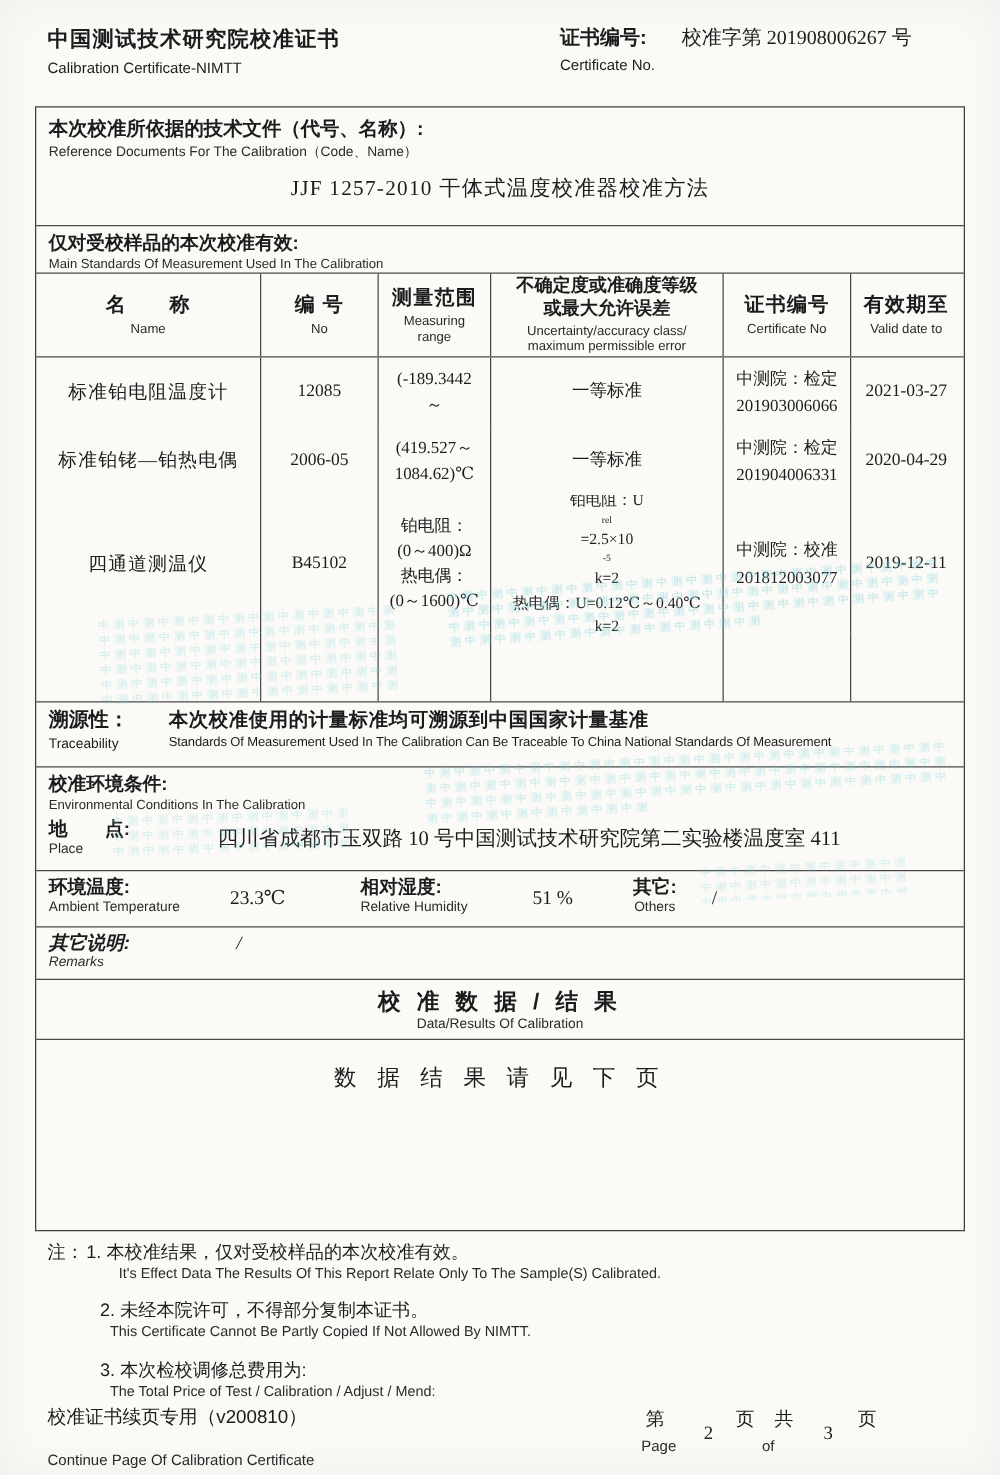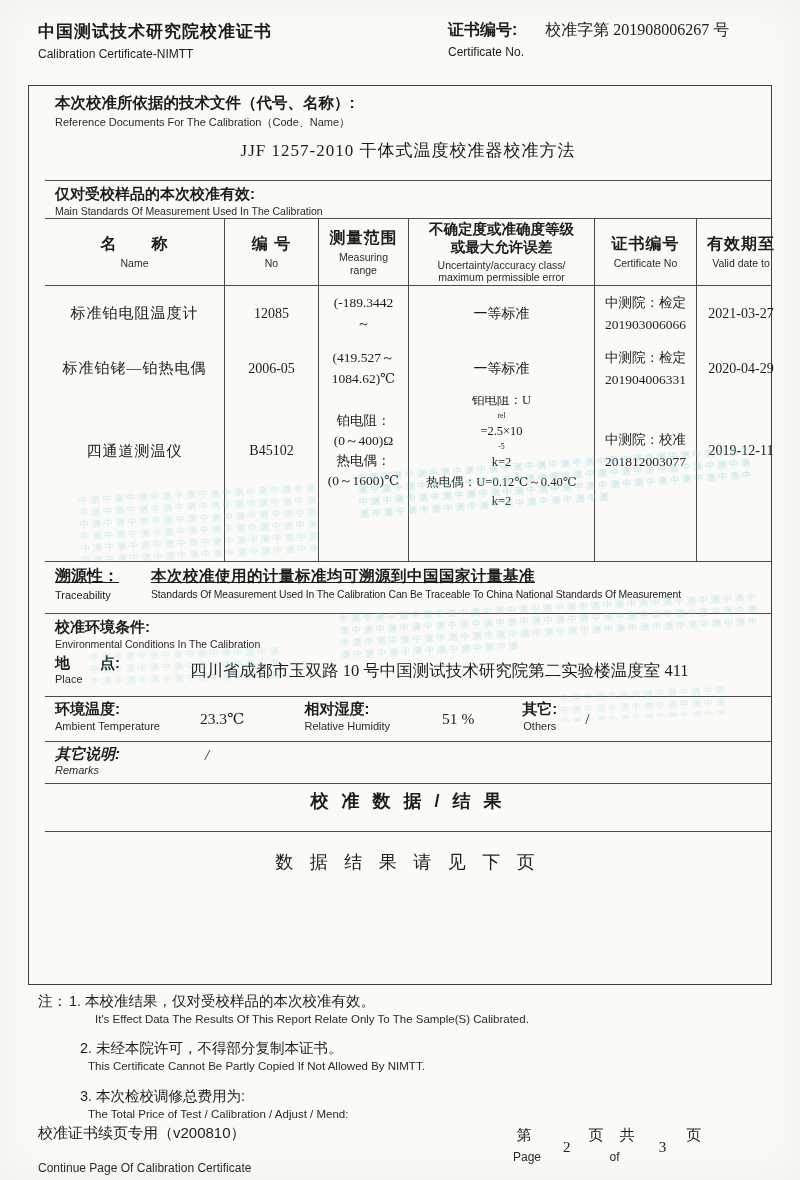--- a/index.html
+++ b/index.html
@@ -19,21 +19,21 @@
   .hdr-right{position:absolute;left:410px;top:0;}
   .hdr-right .row{display:flex;align-items:baseline;}
   .hdr-right .lbl{font-size:16px;font-weight:600;}
   .hdr-right .val{font-size:16px;margin-left:28px;}
   .hdr-right .s{font-size:12px;margin-top:4px;}
 
   
   .frame{
     position:absolute;top:85px;left:28px;width:744px;height:900px;
     border:1.5px solid #3e3e3e;box-sizing:border-box;
-    display:flex;flex-direction:column;background:transparent;padding-left:16px;
+    display:flex;flex-direction:column;background:transparent;
   }
   .sec{box-sizing:border-box;flex:0 0 auto;}
   .bline{border-bottom:1.5px solid #4a4a4a;}
 
   .refdoc{height:95px;padding:7px 10px 0 10px;}
   .refdoc .zh{font-size:15.5px;font-weight:600;}
   .refdoc .en{margin-top:2px;}
   .refdoc .val{text-align:center;font-size:17px;margin-top:9px;letter-spacing:1px;}
 
   .stdtitle{height:37px;padding:4px 10px 0 10px;}
@@ -53,21 +53,21 @@
   .tbody{grid-template-rows:55px 55px 110px 55px;}
   .td-name{font-size:15px;letter-spacing:1px;}
   .td-no{font-size:14px;}
   .td-rng{font-size:13.5px;line-height:1.5;}
   .td-unc{font-size:14px;line-height:1.55;}
   .td-unc.small{font-size:12.5px;}
   .td-cert{font-size:13.5px;line-height:1.6;}
   .td-valid{font-size:14px;}
 
   .trace{height:52px;padding:4px 10px 0 10px;}
-  .trace .r1{display:flex;align-items:flex-start;text-decoration:underline;}
+  .trace .r1{display:flex;align-items:flex-start;}
   .trace .lbl{font-size:16px;font-weight:700;width:96px;flex:0 0 auto;}
   .trace .val{font-size:15.5px;font-weight:600;letter-spacing:.5px;}
   .trace .r2{display:flex;margin-top:2px;}
   .trace .len{font-size:11px;width:96px;flex:0 0 auto;}
   .trace .ven{font-size:10.4px;letter-spacing:-0.1px;}
 
   .envtitle{height:38px;padding:4px 10px 0 10px;}
   .envtitle .zh{font-size:15px;font-weight:600;}
   .envtitle .en{font-size:10.5px;margin-top:1px;}
 
@@ -276,20 +276,21 @@
     <section class="sec remarks bline">
       <div class="lbls">
         <div class="zh">其它说明:</div>
         <div class="en">Remarks</div>
       </div>
       <div class="val serif">/</div>
     </section>
 
     <section class="sec reshdr bline">
       <div class="zh">校 准 数 据 / 结 果</div>
+      <div class="en">Data/Results Of Calibration</div>
     </section>
 
     <section class="sec resbody">
       <div class="zh serif">数 据 结 果 请 见 下 页</div>
     </section>
 
   </div>
 
   <div class="wm" style="left:360px;top:458px;width:400px;height:100px;transform:rotate(-4deg);">中测中测中测中测中测中测中测中测中测中测中测中测中测中测中测中测中测中测中测中测中测中测中测中测中测中测中测中测中测中测中测中测中测中测中测中测中测中测中测中测中测中测中测中测中测中测中测中测中测中测中测中测中测中测中测中测中测中测中测中测</div>
   <div class="wm" style="left:80px;top:488px;width:250px;height:72px;transform:rotate(-3deg);opacity:.4;">中测中测中测中测中测中测中测中测中测中测中测中测中测中测中测中测中测中测中测中测中测中测中测中测中测中测中测中测中测中测中测中测中测中测中测中测中测中测中测中测中测中测中测中测中测中测中测中测中测中测中测中测中测中测中测中测中测中测中测中测</div>

